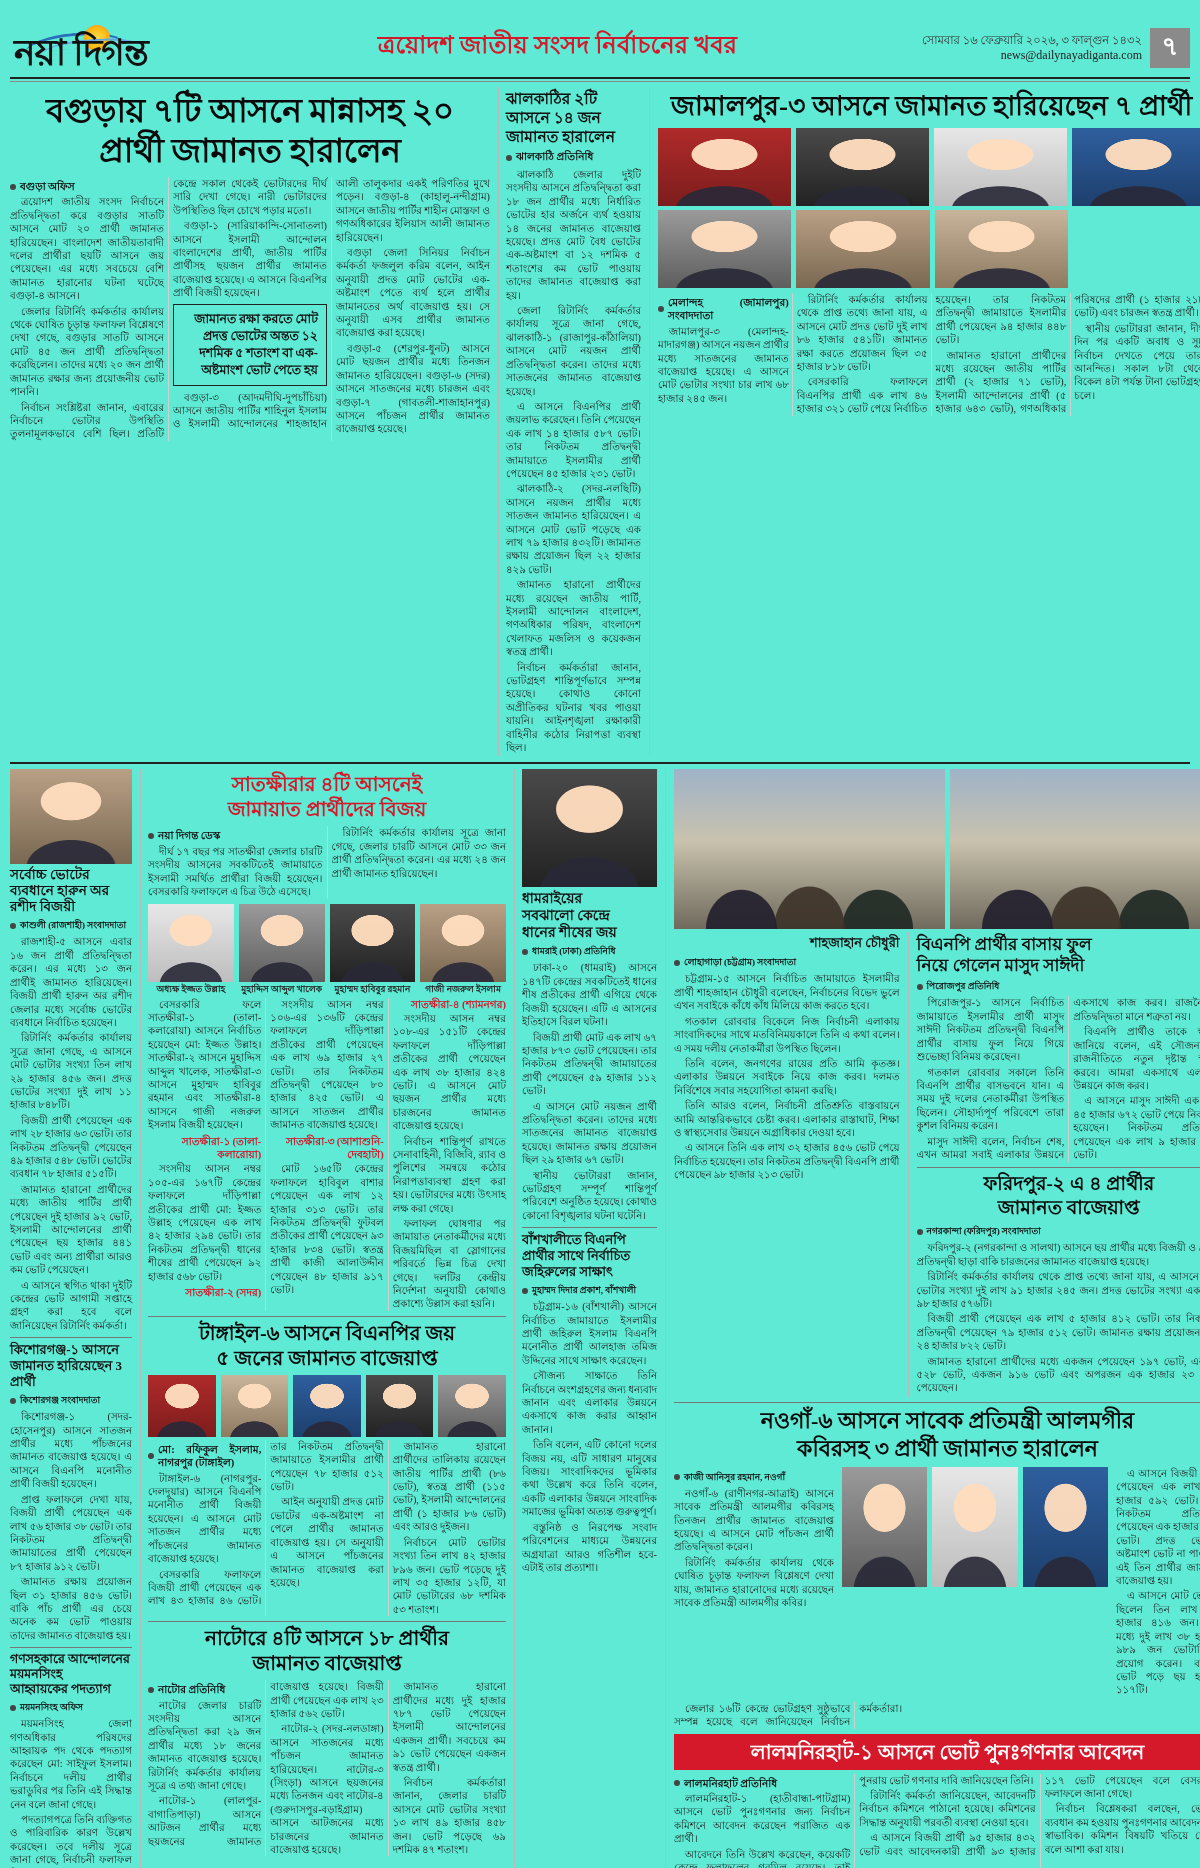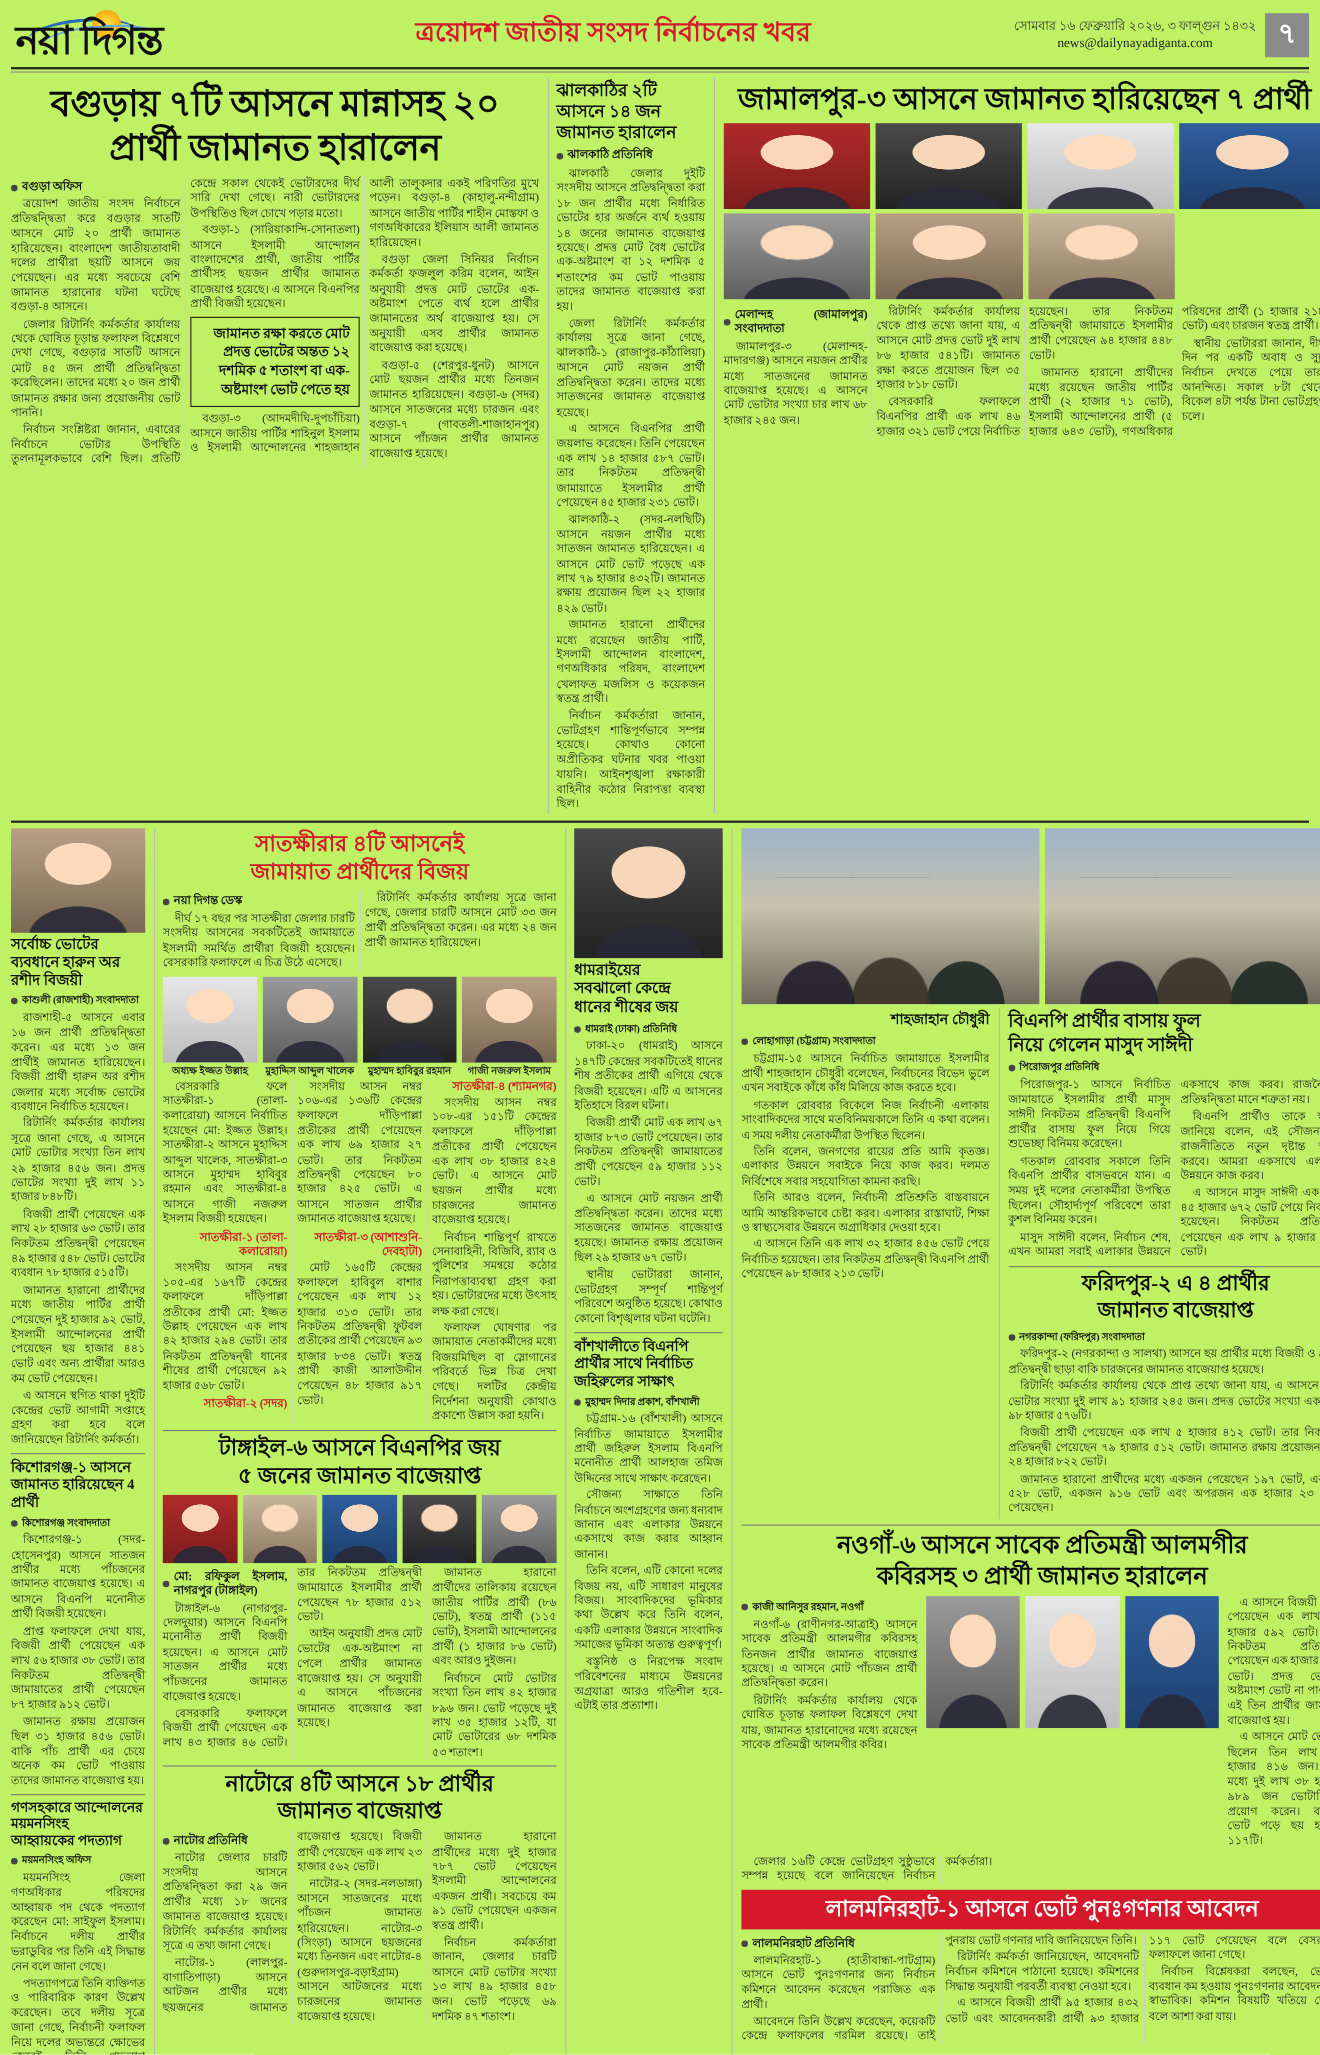--- a/index.html
+++ b/index.html
@@ -4,22 +4,22 @@
 <style>
   html,body{margin:0;padding:0;background:#fff;}
   body{
     width:1200px;height:1868px;
     font-family:"Liberation Serif","DejaVu Serif",serif;
     color:#111;
     -webkit-font-smoothing:antialiased;
   }
   .page{
     position:relative;width:1200px;height:1868px;
-    box-sizing:border-box;padding:6px 10px 0 10px;
-    background:#bef264;overflow:hidden;
+    box-sizing:border-box;padding:22px 10px 0 10px;
+    background:#5eead4;overflow:hidden;
   }
 
   
   .masthead{display:flex;align-items:center;justify-content:space-between;height:52px;}
   .logo{position:relative;width:215px;height:50px;flex:0 0 215px;}
   .logo-sun{
     position:absolute;left:74px;top:2px;width:26px;height:26px;border-radius:50%;
     background:radial-gradient(circle at 50% 50%,#ffe14d 0%,#fdb913 55%,#f58220 100%);
   }
   .logo-swoosh{
@@ -33,21 +33,21 @@
   .logo-text{
     position:absolute;left:4px;top:10px;width:215px;
     font-family:"Liberation Serif",serif;font-weight:700;font-size:36px;
     letter-spacing:-1px;color:#111;line-height:40px;white-space:nowrap;
   }
   .center-strap{
     flex:1;text-align:center;color:#d5192b;font-weight:700;font-size:24px;
     letter-spacing:.2px;padding-bottom:4px;
   }
   .head-right{display:flex;align-items:center;gap:8px;flex:0 0 auto;}
-  .head-meta{text-align:center;font-size:11.5px;line-height:15px;color:#333;margin-left:32px;}
+  .head-meta{text-align:right;font-size:11.5px;line-height:15px;color:#333;margin-left:32px;}
   .head-meta .mail{font-family:"Liberation Serif",serif;font-size:12px;color:#222;}
   .pagenum{
     width:40px;height:40px;background:#8a8a8a;color:#fff;display:flex;
     align-items:center;justify-content:center;font-size:26px;font-weight:700;
   }
   .rule-top{border-top:2px solid #222;margin:3px 0 0 0;}
   .rule-thin{border-top:1px solid #8a8a8a;margin:2px 0 5px 0;}
 
   
   .grid{display:flex;gap:8px;}
@@ -249,21 +249,21 @@
         <span>কাশুলী (রাজশাহী) সংবাদদাতা</span>
       </div>
       <div class="bodytext">
         <p>রাজশাহী-৫ আসনে এবার ১৬ জন প্রার্থী প্রতিদ্বন্দ্বিতা করেন। এর মধ্যে ১৩ জন প্রার্থীই জামানত হারিয়েছেন। বিজয়ী প্রার্থী হারুন অর রশীদ জেলার মধ্যে সর্বোচ্চ ভোটের ব্যবধানে নির্বাচিত হয়েছেন।</p>
         <p>রিটার্নিং কর্মকর্তার কার্যালয় সূত্রে জানা গেছে, এ আসনে মোট ভোটার সংখ্যা তিন লাখ ২৯ হাজার ৪৫৬ জন। প্রদত্ত ভোটের সংখ্যা দুই লাখ ১১ হাজার ৮৪৮টি।</p>
         <p>বিজয়ী প্রার্থী পেয়েছেন এক লাখ ২৮ হাজার ৬৩ ভোট। তার নিকটতম প্রতিদ্বন্দ্বী পেয়েছেন ৪৯ হাজার ৫৪৮ ভোট। ভোটের ব্যবধান ৭৮ হাজার ৫১৫টি।</p>
         <p>জামানত হারানো প্রার্থীদের মধ্যে জাতীয় পার্টির প্রার্থী পেয়েছেন দুই হাজার ৯২ ভোট, ইসলামী আন্দোলনের প্রার্থী পেয়েছেন ছয় হাজার ৪৪১ ভোট এবং অন্য প্রার্থীরা আরও কম ভোট পেয়েছেন।</p>
         <p>এ আসনে স্থগিত থাকা দুইটি কেন্দ্রের ভোট আগামী সপ্তাহে গ্রহণ করা হবে বলে জানিয়েছেন রিটার্নিং কর্মকর্তা।</p>
       </div>
       <div class="hr-sec"></div>
-      <div class="hl-sm" style="font-size:13px;line-height:16px;">কিশোরগঞ্জ-১ আসনে জামানত হারিয়েছেন 4 প্রার্থী</div>
+      <div class="hl-sm" style="font-size:13px;line-height:16px;">কিশোরগঞ্জ-১ আসনে জামানত হারিয়েছেন 3 প্রার্থী</div>
       <div class="byline" style="font-size:9px;">
         <span class="dot"></span>
         <span>কিশোরগঞ্জ সংবাদদাতা</span>
       </div>
       <div class="bodytext">
         <p>কিশোরগঞ্জ-১ (সদর-হোসেনপুর) আসনে সাতজন প্রার্থীর মধ্যে পাঁচজনের জামানত বাজেয়াপ্ত হয়েছে। এ আসনে বিএনপি মনোনীত প্রার্থী বিজয়ী হয়েছেন।</p>
         <p>প্রাপ্ত ফলাফলে দেখা যায়, বিজয়ী প্রার্থী পেয়েছেন এক লাখ ৫৬ হাজার ৩৮ ভোট। তার নিকটতম প্রতিদ্বন্দ্বী জামায়াতের প্রার্থী পেয়েছেন ৮৭ হাজার ৯১২ ভোট।</p>
         <p>জামানত রক্ষায় প্রয়োজন ছিল ৩১ হাজার ৪৫৬ ভোট। বাকি পাঁচ প্রার্থী এর চেয়ে অনেক কম ভোট পাওয়ায় তাদের জামানত বাজেয়াপ্ত হয়।</p>
       </div>
       <div class="hr-sec"></div>

